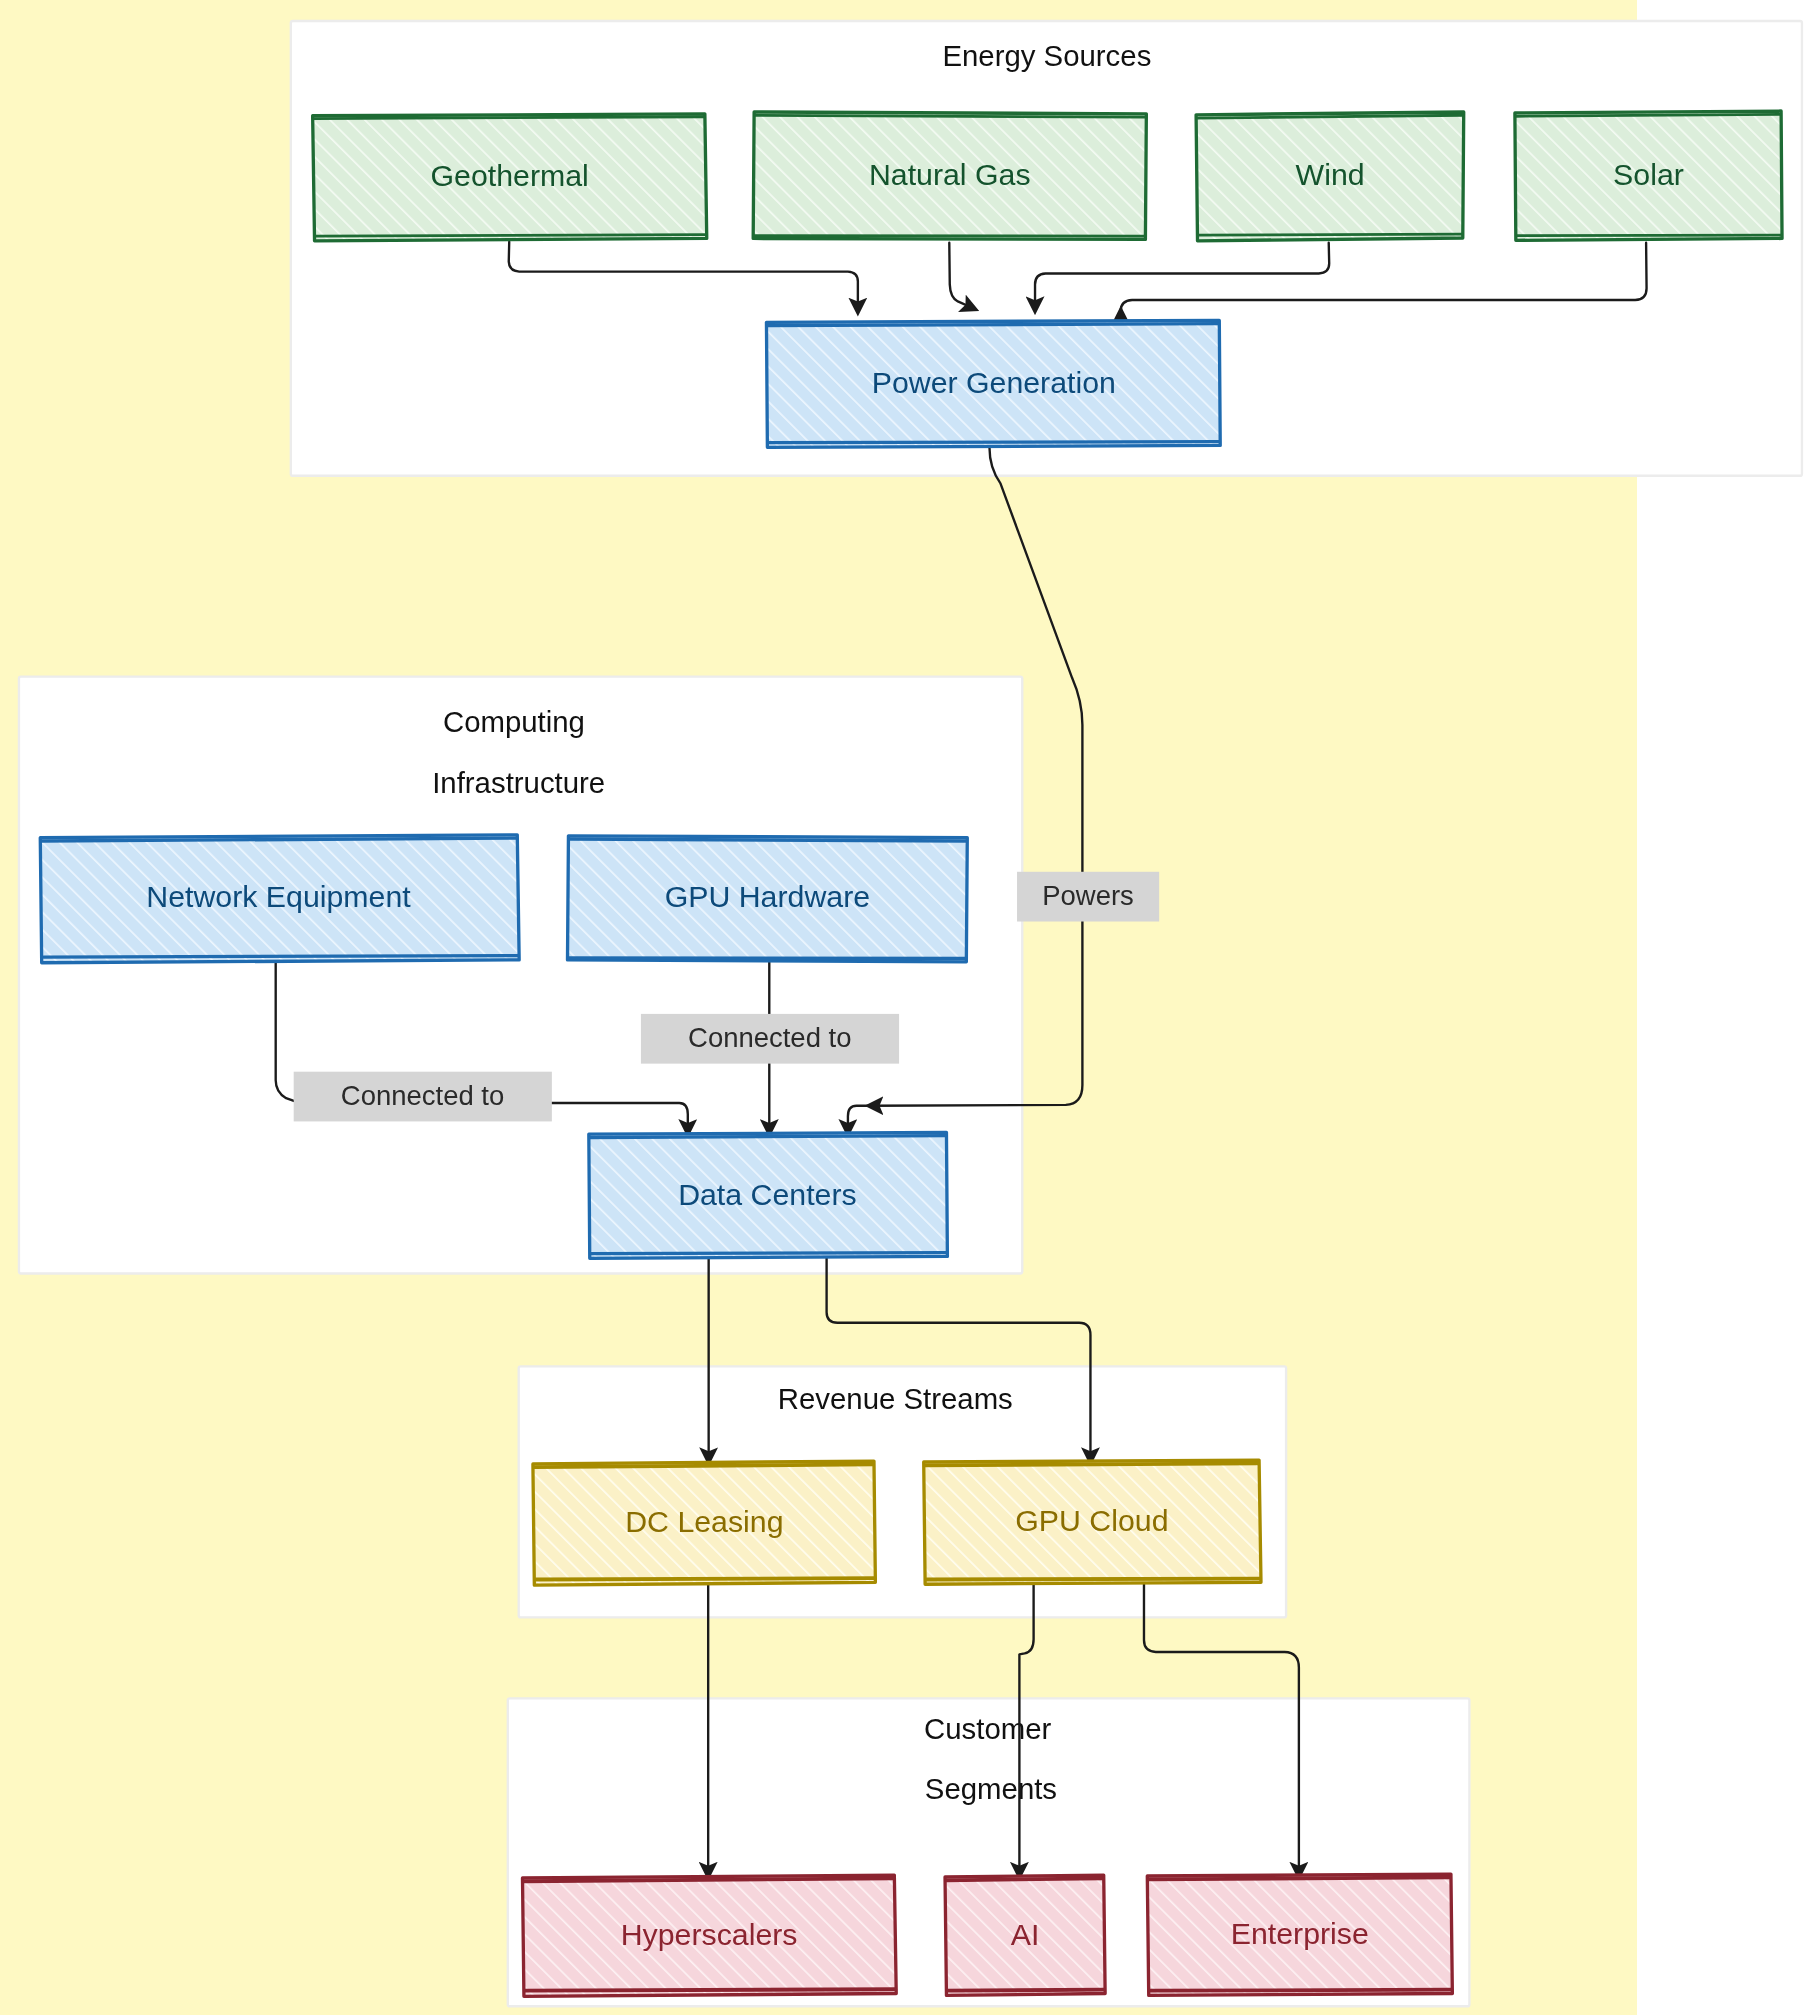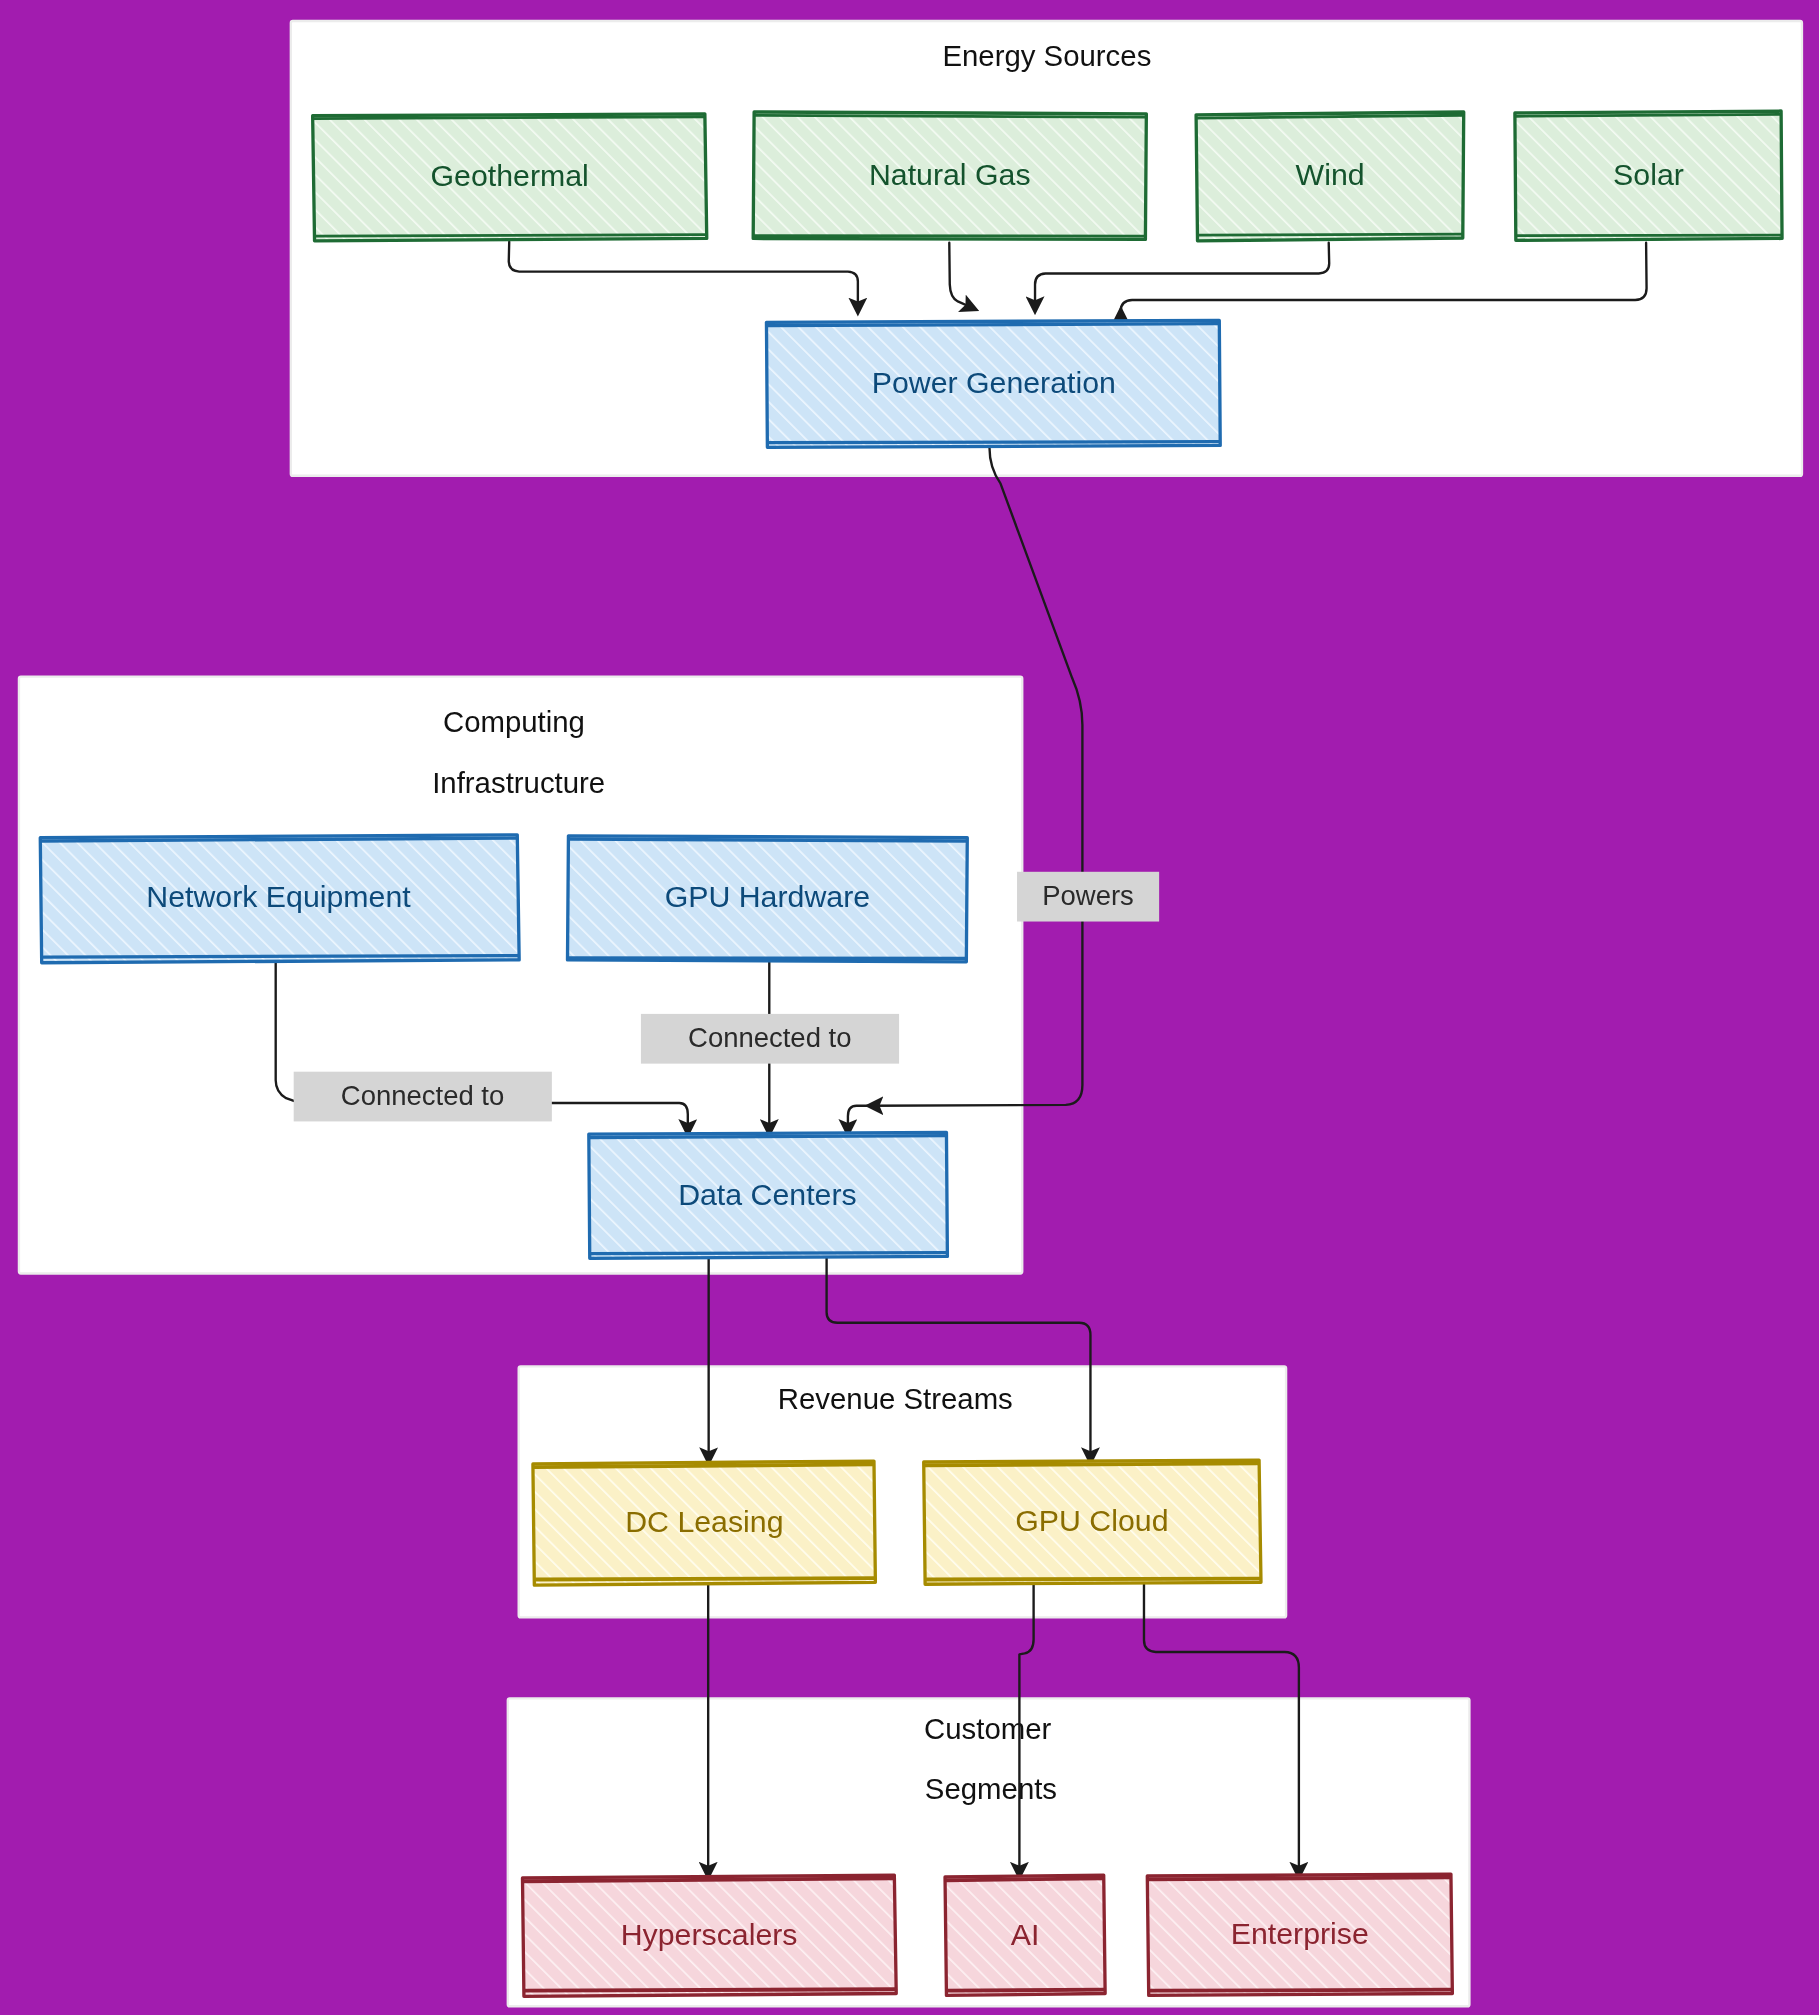--- a/index.html
+++ b/index.html
@@ -1,17 +1,17 @@
 <!DOCTYPE html>
 <html style="font-size:7.6px"><head>
 <meta charset="utf-8">
 <style>
   html,body{margin:0;padding:0;background:#ffffff;}
   body{width:1819px;height:2015px;overflow:hidden;font-family:"Liberation Sans",sans-serif;}
-  #stage{position:relative;width:1819px;height:2015px;background:#a21caf;}
+  #stage{position:relative;width:1637px;height:2015px;background:#fef9c3;}
   svg#flow{position:absolute;left:0;top:0;width:1819px;height:2015px;}
   .cluster-rect{fill:#ffffff;stroke:#ececec;stroke-width:5;}
   .cluster-title{font-family:"Liberation Sans",sans-serif;font-size:62px;fill:#111111;text-anchor:middle;}
   .node-label{font-family:"Liberation Sans",sans-serif;font-size:64px;text-anchor:middle;dominant-baseline:middle;}
   .lbl-green{fill:#14532d;}
   .lbl-blue{fill:#0d4a7a;}
   .lbl-yellow{fill:#8a6d00;}
   .lbl-red{fill:#8b2430;}
   .edge{fill:none;stroke:#1b1b1b;stroke-width:5;stroke-linecap:round;stroke-linejoin:round;}
   .edge-lbl-bg{fill:#d5d5d5;}

